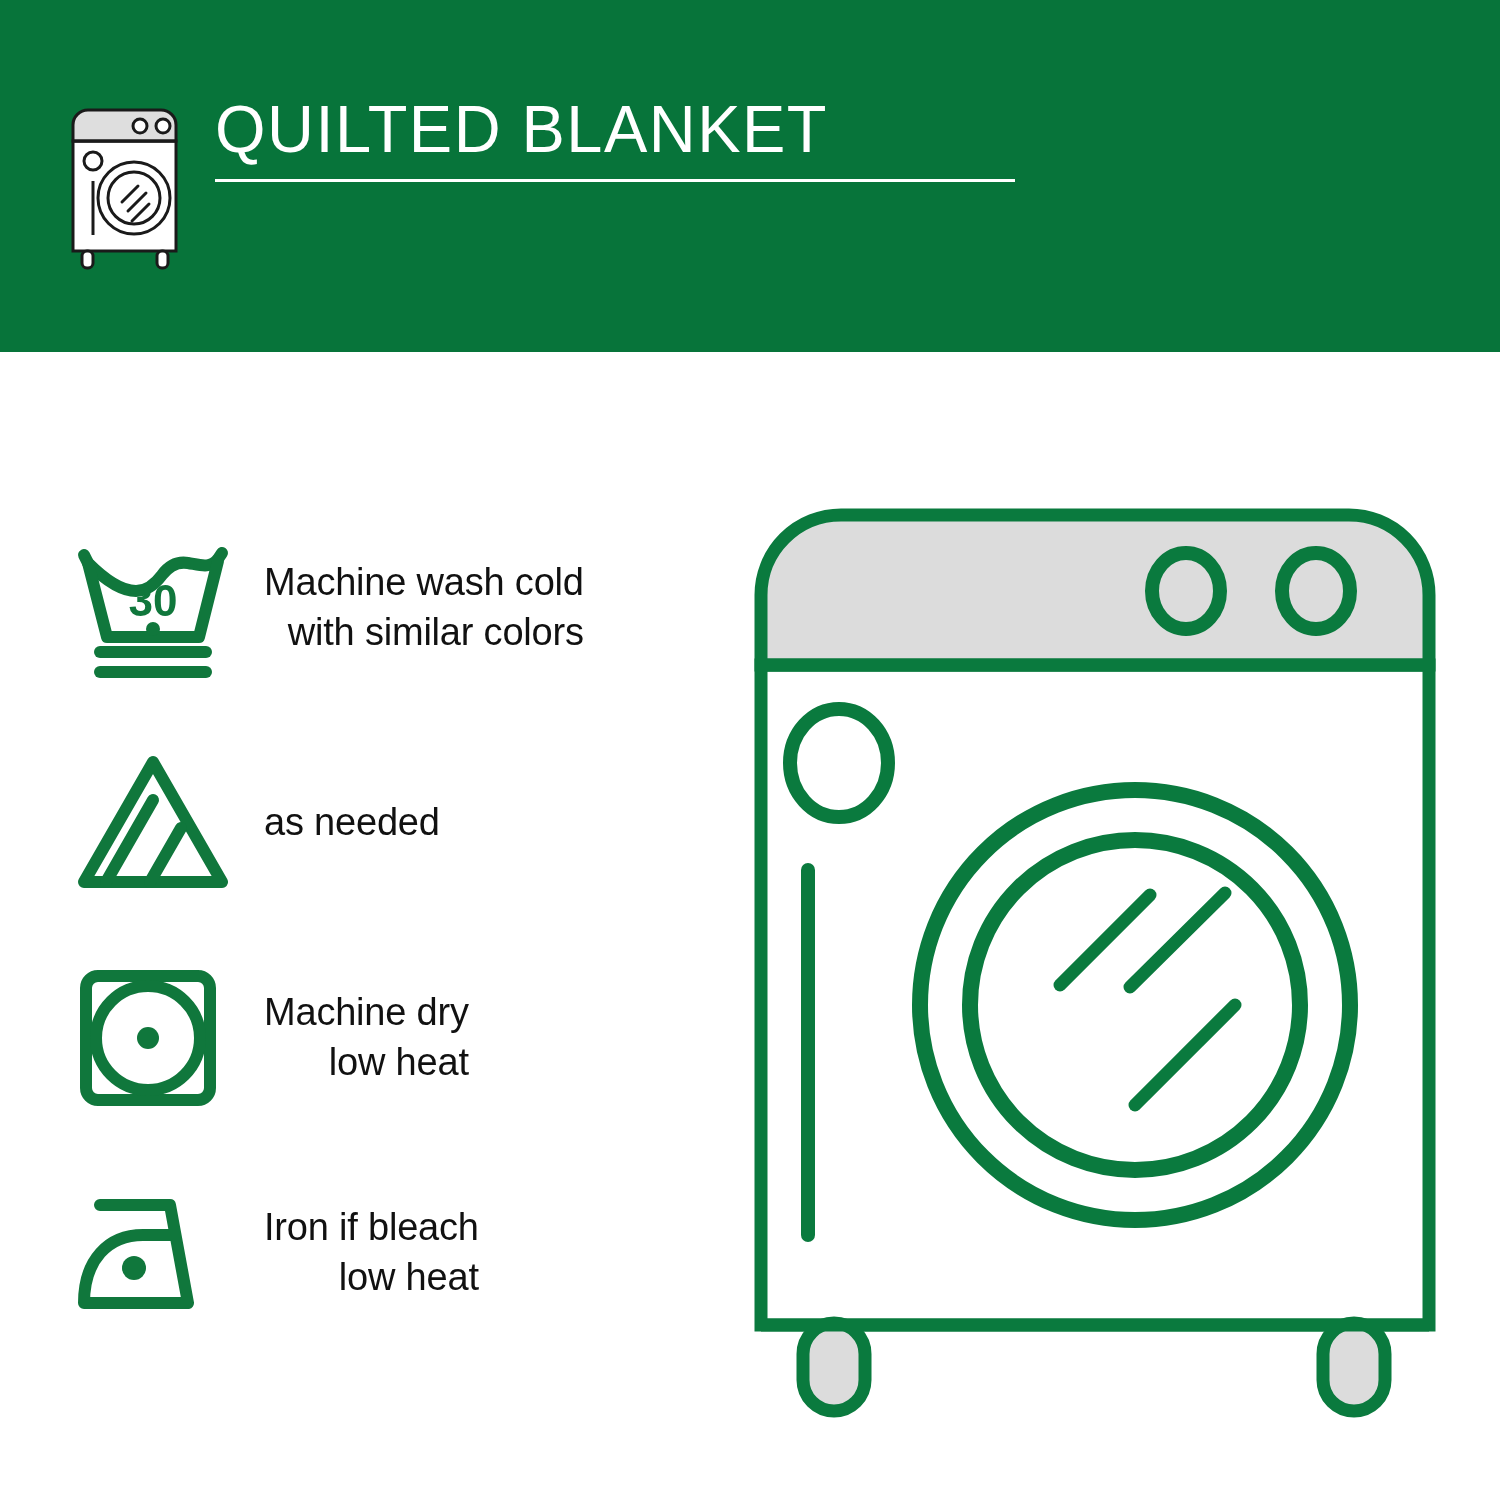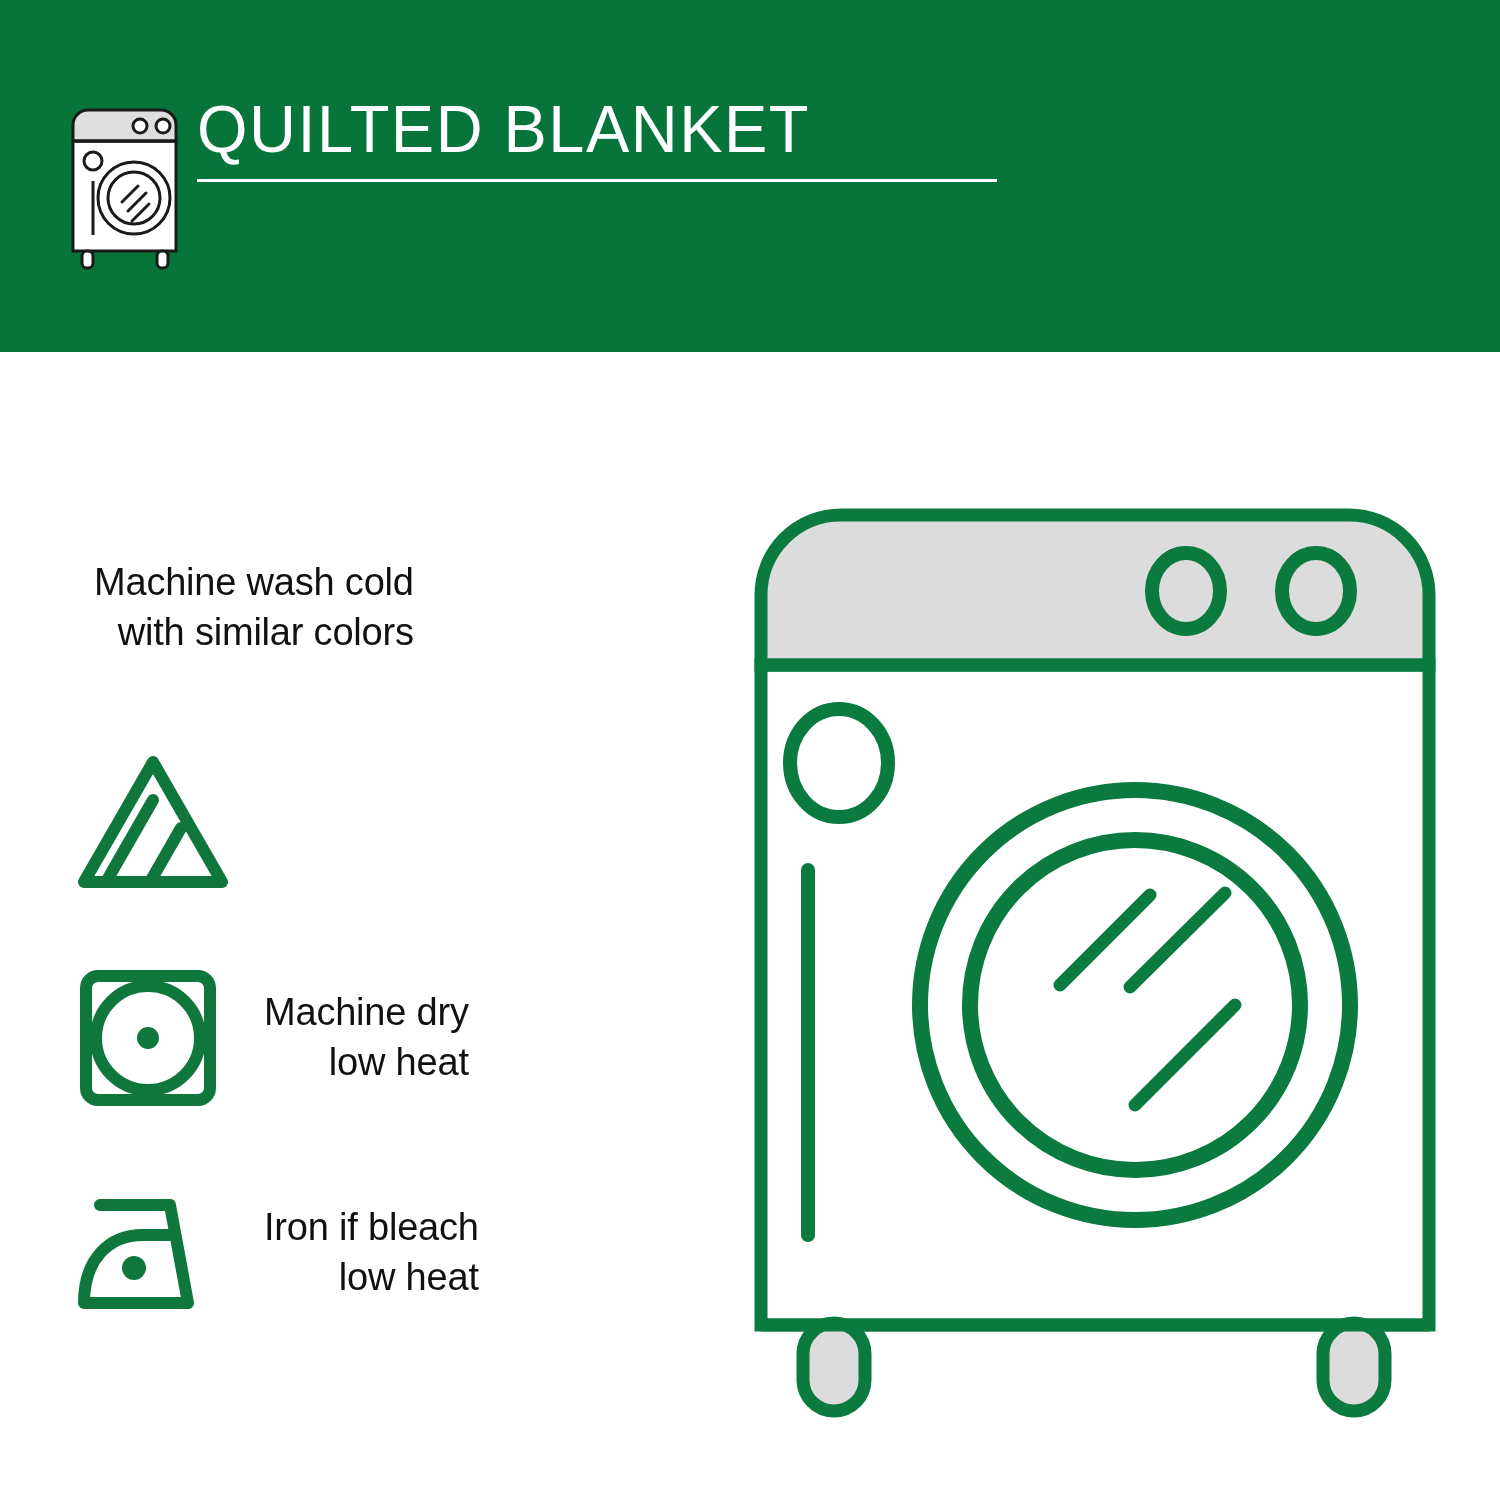--- a/index.html
+++ b/index.html
@@ -32,20 +32,21 @@
     display: flex;
     align-items: flex-start;
   }
   #header-logo-icon {
     width: 135px;
     height: 170px;
     flex: 0 0 auto;
     margin-top: 8px;
   }
   #header-titles {
+    margin-left: 18px;
     display: flex;
     flex-direction: column;
   }
   #title-primary {
     color: #ffffff;
     font-family: "Liberation Sans Narrow", "Liberation Sans", sans-serif;
     font-size: 67px;
     font-weight: 400;
     letter-spacing: 1.5px;
     line-height: 1;
@@ -142,37 +143,50 @@
     <div id="header-titles">
       <div id="title-primary">QUILTED BLANKET</div>
       <div id="title-divider"></div>
     </div>
   </div>
 </div>
 
 <div id="care-list">
 
   <div class="care-row">
+    <div class="care-symbol">
+      <svg width="166" height="150" viewBox="0 0 166 150">
+        <g fill="none" stroke="#10773c" stroke-width="12" stroke-linecap="round" stroke-linejoin="round">
+          <path d="M14 22 L18 30 C34 46 50 58 66 58 C78 58 86 50 92 42 C98 34 106 28 118 30 C130 32 140 36 148 26 L152 20"></path>
+          <path d="M18 30 L37 104 L129 104 L148 28"></path>
+          <line x1="30" y1="119" x2="136" y2="119"></line>
+          <line x1="30" y1="139" x2="136" y2="139"></line>
+        </g>
+        <text x="83" y="83" text-anchor="middle" font-family="'Liberation Sans', sans-serif" font-size="44" font-weight="700" fill="#10773c">30</text>
+        <circle cx="83" cy="96" r="7" fill="#10773c"></circle>
+      </svg>
+    </div>
     <div class="care-text">
       <span class="tline">Machine wash cold</span>
       <span class="tline">with similar colors</span>
     </div>
   </div>
 
   <div class="care-row">
     <div class="care-symbol">
       <svg width="166" height="150" viewBox="0 0 166 150">
         <g fill="none" stroke="#10773c" stroke-width="12" stroke-linecap="round" stroke-linejoin="round">
           <path d="M83 14 L152 134 L14 134 Z"></path>
           <path d="M83 52 L36 134"></path>
           <path d="M111 80 L80 134"></path>
         </g>
       </svg>
     </div>
     <div class="care-text">
+      <span class="tline">as needed</span>
     </div>
   </div>
 
   <div class="care-row">
     <div class="care-symbol">
       <svg width="166" height="150" viewBox="0 0 166 150">
         <g fill="none" stroke="#10773c" stroke-width="12" stroke-linejoin="round">
           <rect x="16" y="13" width="124" height="124" rx="12"></rect>
           <circle cx="78" cy="75" r="52"></circle>
         </g>

